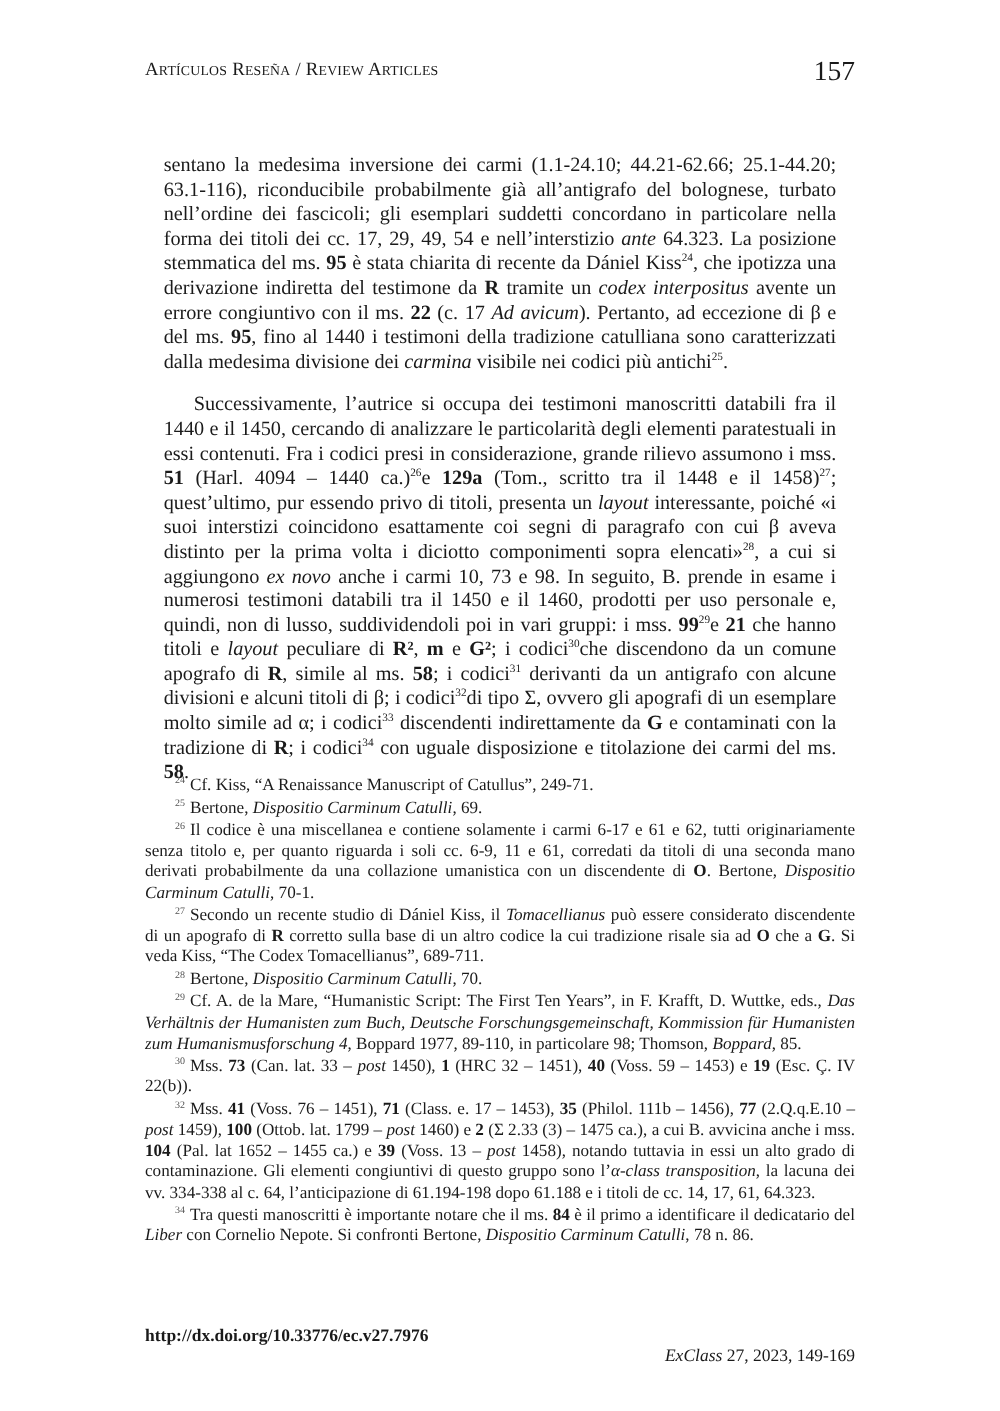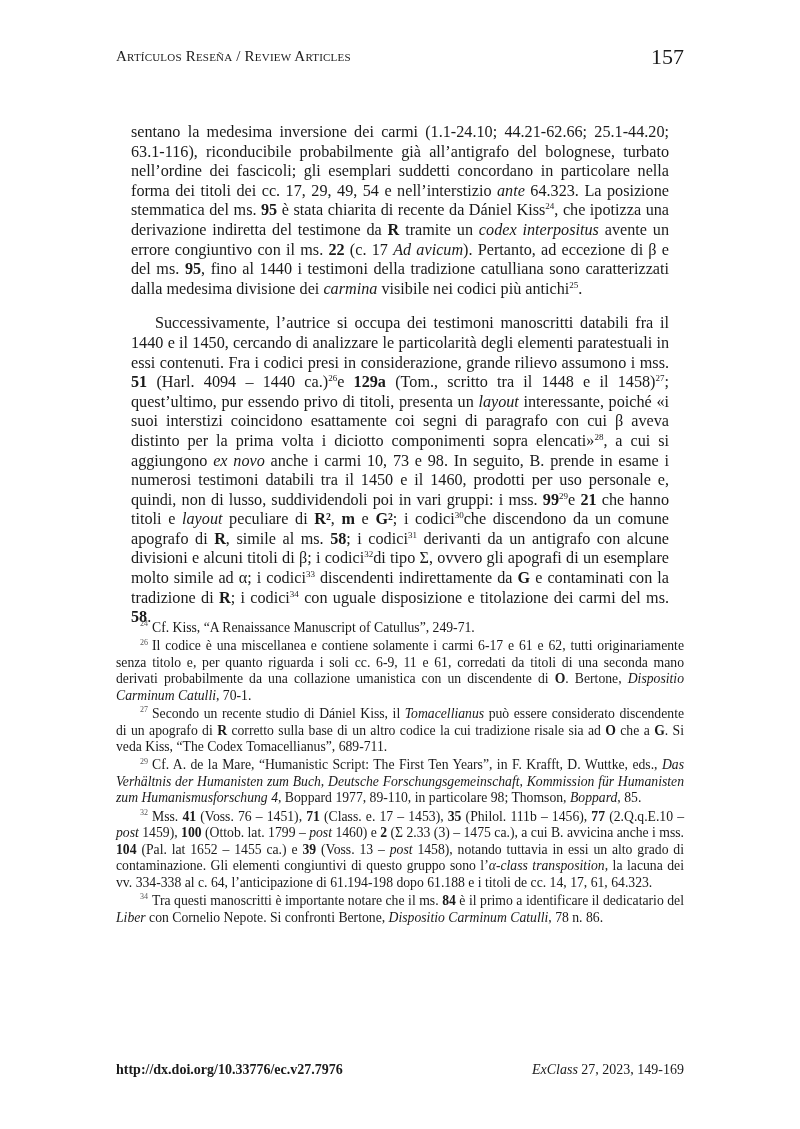--- a/index.html
+++ b/index.html
@@ -13,42 +13,45 @@
                line-height:19.6px; text-align:justify; }
   .body-text p { margin:15px; }
   .body-text p.indent { text-indent:24px; }
   sup { font-size:9px; line-height:0; vertical-align:super; }
   .footnotes { position:absolute; top:620px; left:116px; width:568px; font-size:13.7px;
                line-height:16.6px; text-align:justify; }
   .footnotes p { margin:0 0 1.5px 0; text-indent:24px; }
   .footnotes sup { font-size:8px; color:#555; margin-right:4px; }
   .footer { position:absolute; top:1062px; left:116px; width:568px; font-size:14px; }
   .doi { position:absolute; left:0; top:0;font-weight:bold; }
-  .citation { position:absolute; right:0; top:0; }
+  .citation { position:absolute; right:0; top:16px; }
   b { font-weight:bold; }
   i { font-style:italic; }
 </style>
 </head>
 <body>
 
 <div class="header">
   <div class="running-head">Artículos Reseña / Review Articles</div>
   <div class="page-num">157</div>
 </div>
 
 <div class="body-text">
   <p><span>sentano la medesima inversione dei carmi (1.1-24.10; 44.21-62.66; 25.1-44.20; 63.1-116), riconducibile probabilmente già all’antigrafo del bolognese, turbato nell’ordine dei fascicoli; gli esemplari suddetti concordano in particolare nella forma dei titoli dei cc. 17, 29, 49, 54 e nell’interstizio </span><i>ante</i><span> 64.323. La posizione stemmatica del ms. </span><b>95</b><span> è stata chiarita di recente da Dániel Kiss</span><sup>24</sup><span>, che ipotizza una derivazione indiretta del testimone da </span><b>R</b><span> tramite un </span><i>codex interpositus</i><span> avente un errore congiuntivo con il ms. </span><b>22</b><span> (c. 17 </span><i>Ad avicum</i><span>). Pertanto, ad eccezione di β e del ms. </span><b>95</b><span>, fino al 1440 i testimoni della tradizione catulliana sono caratterizzati dalla medesima divisione dei </span><i>carmina</i><span> visibile nei codici più antichi</span><sup>25</sup><span>.</span></p>
   <p class="indent"><span>Successivamente, l’autrice si occupa dei testimoni manoscritti databili fra il 1440 e il 1450, cercando di analizzare le particolarità degli elementi paratestuali in essi contenuti. Fra i codici presi in considerazione, grande rilievo assumono i mss. </span><b>51</b><span> (Harl. 4094 – 1440 ca.)</span><sup>26</sup><span>e </span><b>129a</b><span> (Tom., scritto tra il 1448 e il 1458)</span><sup>27</sup><span>; quest’ultimo, pur essendo privo di titoli, presenta un </span><i>layout</i><span> interessante, poiché «i suoi interstizi coincidono esattamente coi segni di paragrafo con cui β aveva distinto per la prima volta i diciotto componimenti sopra elencati»</span><sup>28</sup><span>, a cui si aggiungono </span><i>ex novo</i><span> anche i carmi 10, 73 e 98. In seguito, B. prende in esame i numerosi testimoni databili tra il 1450 e il 1460, prodotti per uso personale e, quindi, non di lusso, suddividendoli poi in vari gruppi: i mss. </span><b>99</b><sup>29</sup><span>e </span><b>21</b><span> che hanno titoli e </span><i>layout</i><span> peculiare di </span><b>R²</b><span>, </span><b>m</b><span> e </span><b>G²</b><span>; i codici</span><sup>30</sup><span>che discendono da un comune apografo di </span><b>R</b><span>, simile al ms. </span><b>58</b><span>; i codici</span><sup>31</sup><span> derivanti da un antigrafo con alcune divisioni e alcuni titoli di β; i codici</span><sup>32</sup><span>di tipo Σ, ovvero gli apografi di un esemplare molto simile ad α; i codici</span><sup>33</sup><span> discendenti indirettamente da </span><b>G</b><span> e contaminati con la tradizione di </span><b>R</b><span>; i codici</span><sup>34</sup><span> con uguale disposizione e titolazione dei carmi del ms. </span><b>58</b><span>.</span></p>
 </div>
 
 <div class="footnotes">
     <p><sup>24</sup><span>Cf. Kiss, “A Renaissance Manuscript of Catullus”, 249-71.</span></p>
+    <p><sup>25</sup><span>Bertone, </span><i>Dispositio Carminum Catulli</i><span>, 69.</span></p>
     <p><sup>26</sup><span>Il codice è una miscellanea e contiene solamente i carmi 6-17 e 61 e 62, tutti originariamente senza titolo e, per quanto riguarda i soli cc. 6-9, 11 e 61, corredati da titoli di una seconda mano derivati probabilmente da una collazione umanistica con un discendente di </span><b>O</b><span>. Bertone, </span><i>Dispositio Carminum Catulli</i><span>, 70-1.</span></p>
     <p><sup>27</sup><span>Secondo un recente studio di Dániel Kiss, il </span><i>Tomacellianus</i><span> può essere considerato discendente di un apografo di </span><b>R</b><span> corretto sulla base di un altro codice la cui tradizione risale sia ad </span><b>O</b><span> che a </span><b>G</b><span>. Si veda Kiss, “The Codex Tomacellianus”, 689-711.</span></p>
+    <p><sup>28</sup><span>Bertone, </span><i>Dispositio Carminum Catulli</i><span>, 70.</span></p>
     <p><sup>29</sup><span>Cf. A. de la Mare, “Humanistic Script: The First Ten Years”, in F. Krafft, D. Wuttke, eds., </span><i>Das Verhältnis der Humanisten zum Buch, Deutsche Forschungsgemeinschaft, Kommission für Humanisten zum Humanismusforschung 4</i><span>, Boppard 1977, 89-110, in particolare 98; Thomson, </span><i>Boppard</i><span>, 85.</span></p>
+    <p><sup>30</sup><span>Mss. </span><b>73</b><span> (Can. lat. 33 – </span><i>post</i><span> 1450), </span><b>1</b><span> (HRC 32 – 1451), </span><b>40</b><span> (Voss. 59 – 1453) e </span><b>19</b><span> (Esc. Ç. IV 22(b)).</span></p>
     <p><sup>32</sup><span>Mss. </span><b>41</b><span> (Voss. 76 – 1451), </span><b>71</b><span> (Class. e. 17 – 1453), </span><b>35</b><span> (Philol. 111b – 1456), </span><b>77</b><span> (2.Q.q.E.10 – </span><i>post</i><span> 1459), </span><b>100</b><span> (Ottob. lat. 1799 – </span><i>post</i><span> 1460) e </span><b>2</b><span> (Σ 2.33 (3) – 1475 ca.), a cui B. avvicina anche i mss. </span><b>104</b><span> (Pal. lat 1652 – 1455 ca.) e </span><b>39</b><span> (Voss. 13 – </span><i>post</i><span> 1458), notando tuttavia in essi un alto grado di contaminazione. Gli elementi congiuntivi di questo gruppo sono l’</span><i>α-class transposition</i><span>, la lacuna dei vv. 334-338 al c. 64, l’anticipazione di 61.194-198 dopo 61.188 e i titoli de cc. 14, 17, 61, 64.323.</span></p>
     <p><sup>34</sup><span>Tra questi manoscritti è importante notare che il ms. </span><b>84</b><span> è il primo a identificare il dedicatario del </span><i>Liber</i><span> con Cornelio Nepote. Si confronti Bertone, </span><i>Dispositio Carminum Catulli</i><span>, 78 n. 86.</span></p>
   </div>
 
 <div class="footer">
   <span class="doi">http://dx.doi.org/10.33776/ec.v27.7976</span>
   <span class="citation"><i>ExClass</i><span> 27, 2023, 149-169</span></span>
 </div>
 
 </body></html>

